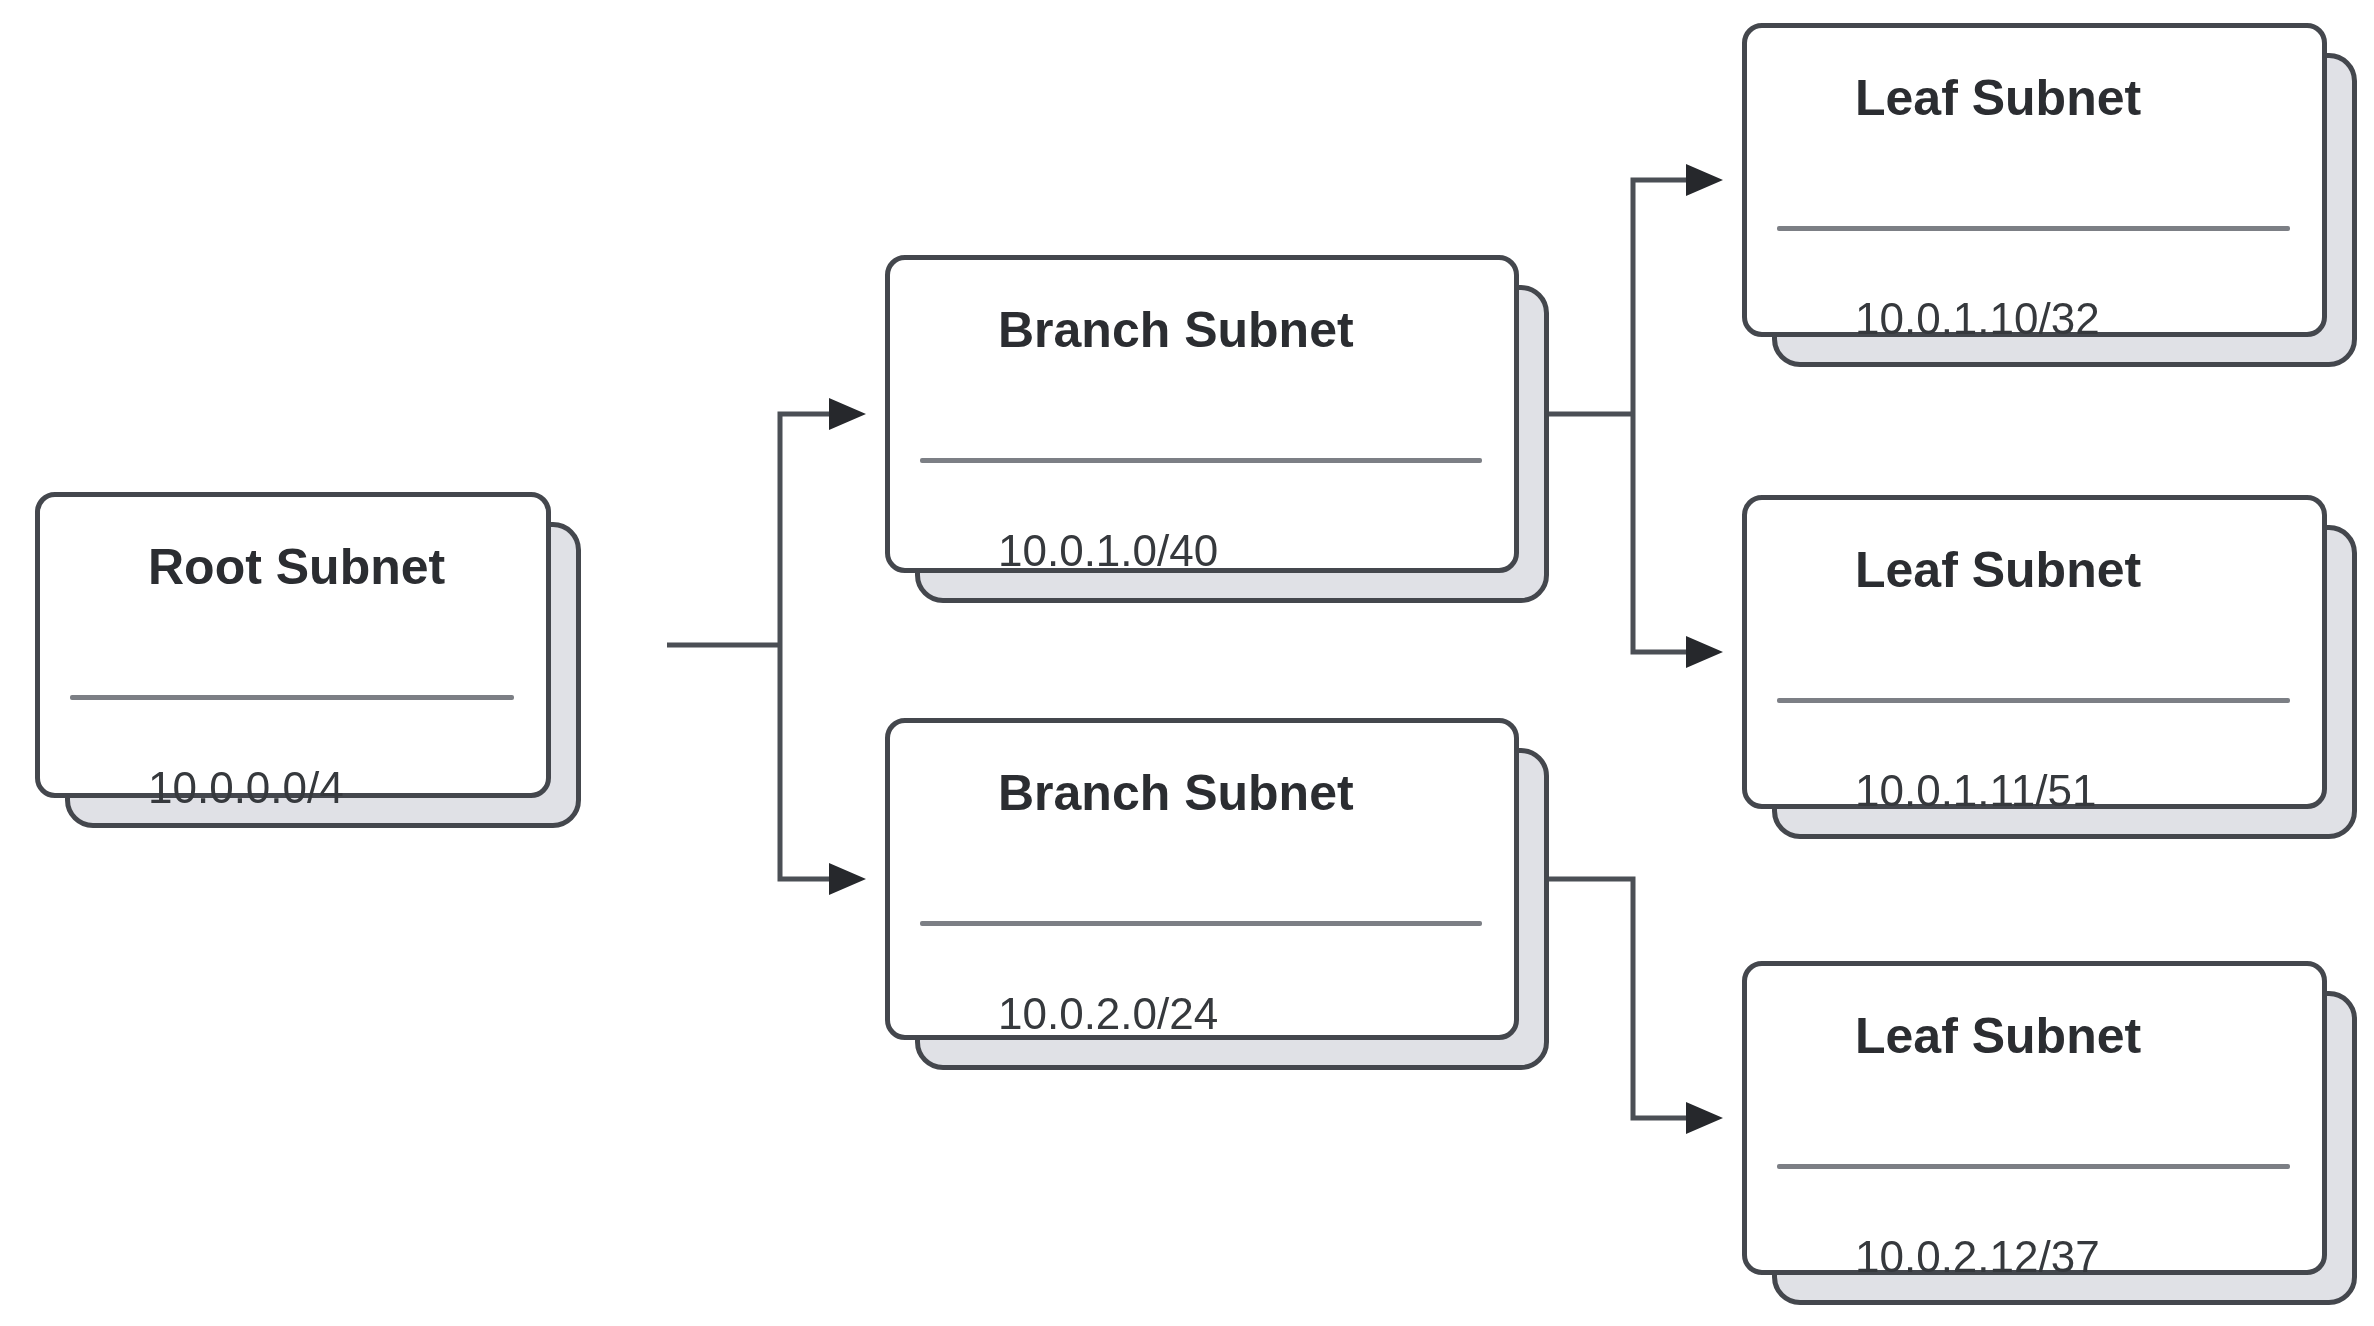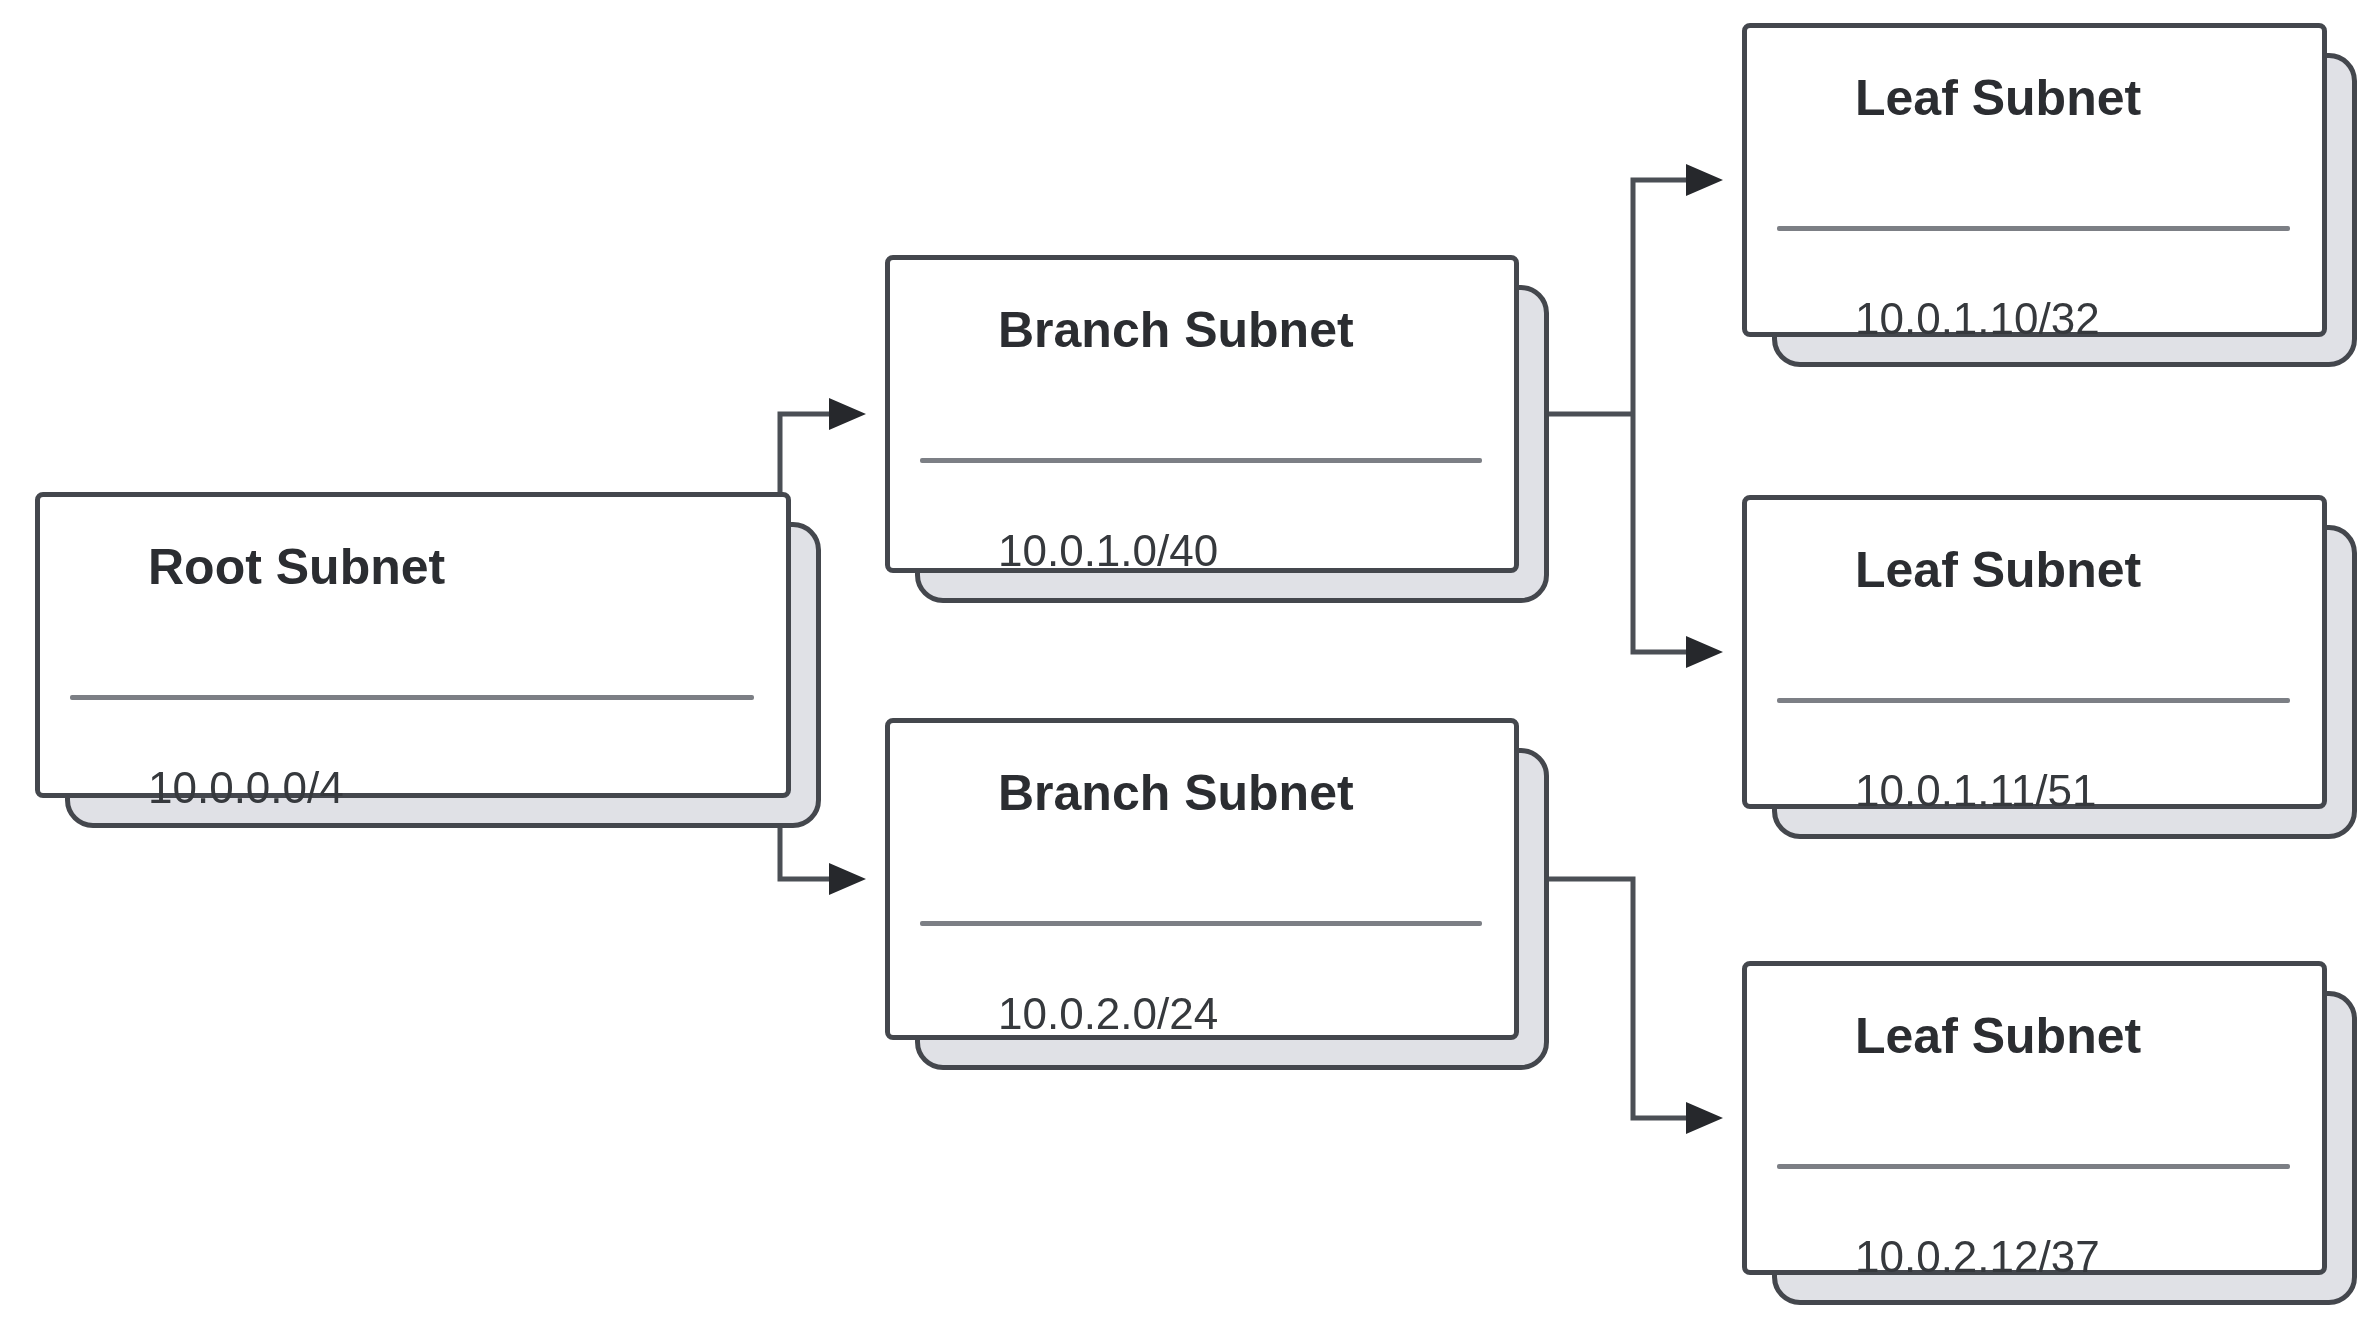--- a/index.html
+++ b/index.html
@@ -19,21 +19,21 @@
     background:#e0e1e6;
     border:5px solid #44474d;
     border-radius:28px;
     z-index:1;
   }
   .card{
     position:absolute;left:0;top:0;width:100%;height:100%;
     box-sizing:border-box;
     background:#ffffff;
     border:5px solid #44474d;
-    border-radius:8px;
+    border-radius:20px;
     z-index:2;
   }
   .title{
     position:absolute;left:108px;top:42px;
     font-size:50px;line-height:56px;font-weight:700;
     color:#2b2d31;white-space:nowrap;letter-spacing:0px;
   }
   .subtitle{
     position:absolute;left:108px;top:118px;
     font-size:47px;line-height:53px;font-weight:400;
@@ -63,21 +63,21 @@
 
     <path d="M1519 414 L1633 414" fill="none" stroke-width="5" stroke="#4b4f55"></path>
     <path d="M1688 180 L1633 180 L1633 652 L1688 652" fill="none" stroke-width="5" stroke-linejoin="miter" stroke="#4b4f55"></path>
     <polygon points="1686,164 1686,196 1723,180" fill="#26282c"></polygon>
     <polygon points="1686,636 1686,668 1723,652" fill="#26282c"></polygon>
 
     <path d="M1519 879 L1633 879 L1633 1118 L1688 1118" fill="none" stroke-width="5" stroke-linejoin="miter" stroke="#4b4f55"></path>
     <polygon points="1686,1102 1686,1134 1723,1118" fill="#26282c"></polygon>
   </svg>
 
-  <div class="node" style="left:35px;top:492px;width:756px;height:306px;">
+  <div class="node" style="left:35px;top:492px;width:516px;height:306px;">
     <div class="shadow"></div>
     <div class="card">
       <div class="title">Root Subnet</div>
       <div class="divider"></div>
       <div class="value">10.0.0.0/4</div>
     </div>
   </div>
 
   <div class="node" style="left:885px;top:255px;width:634px;height:318px;">
     <div class="shadow"></div>

